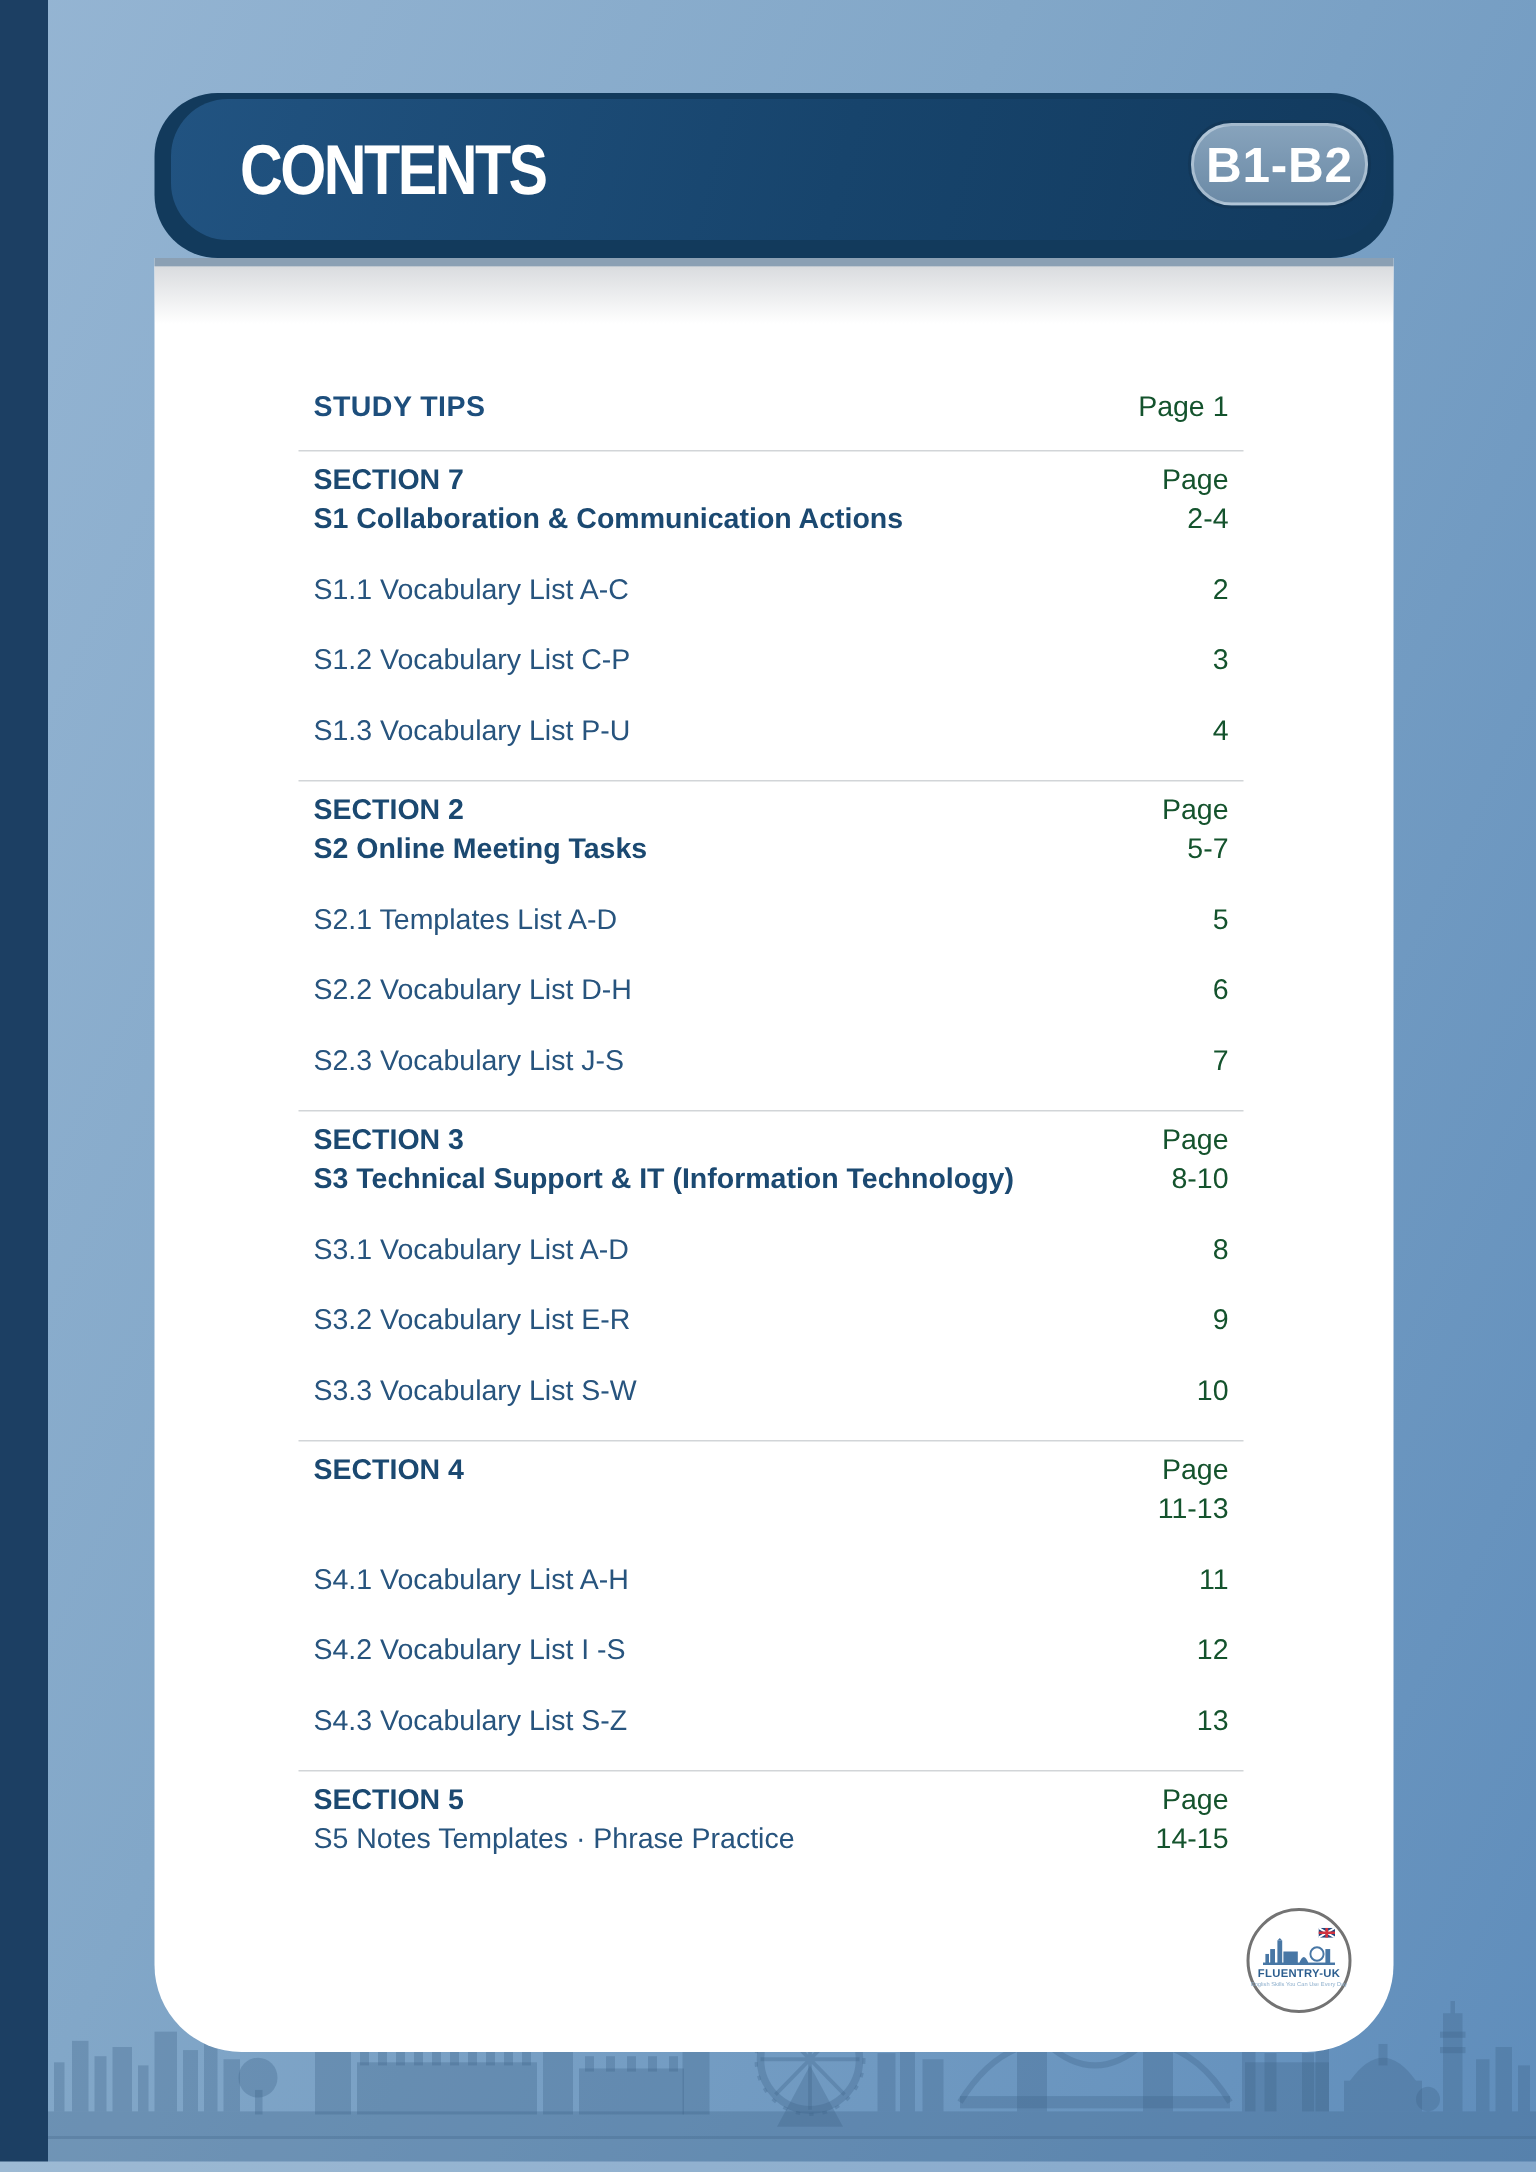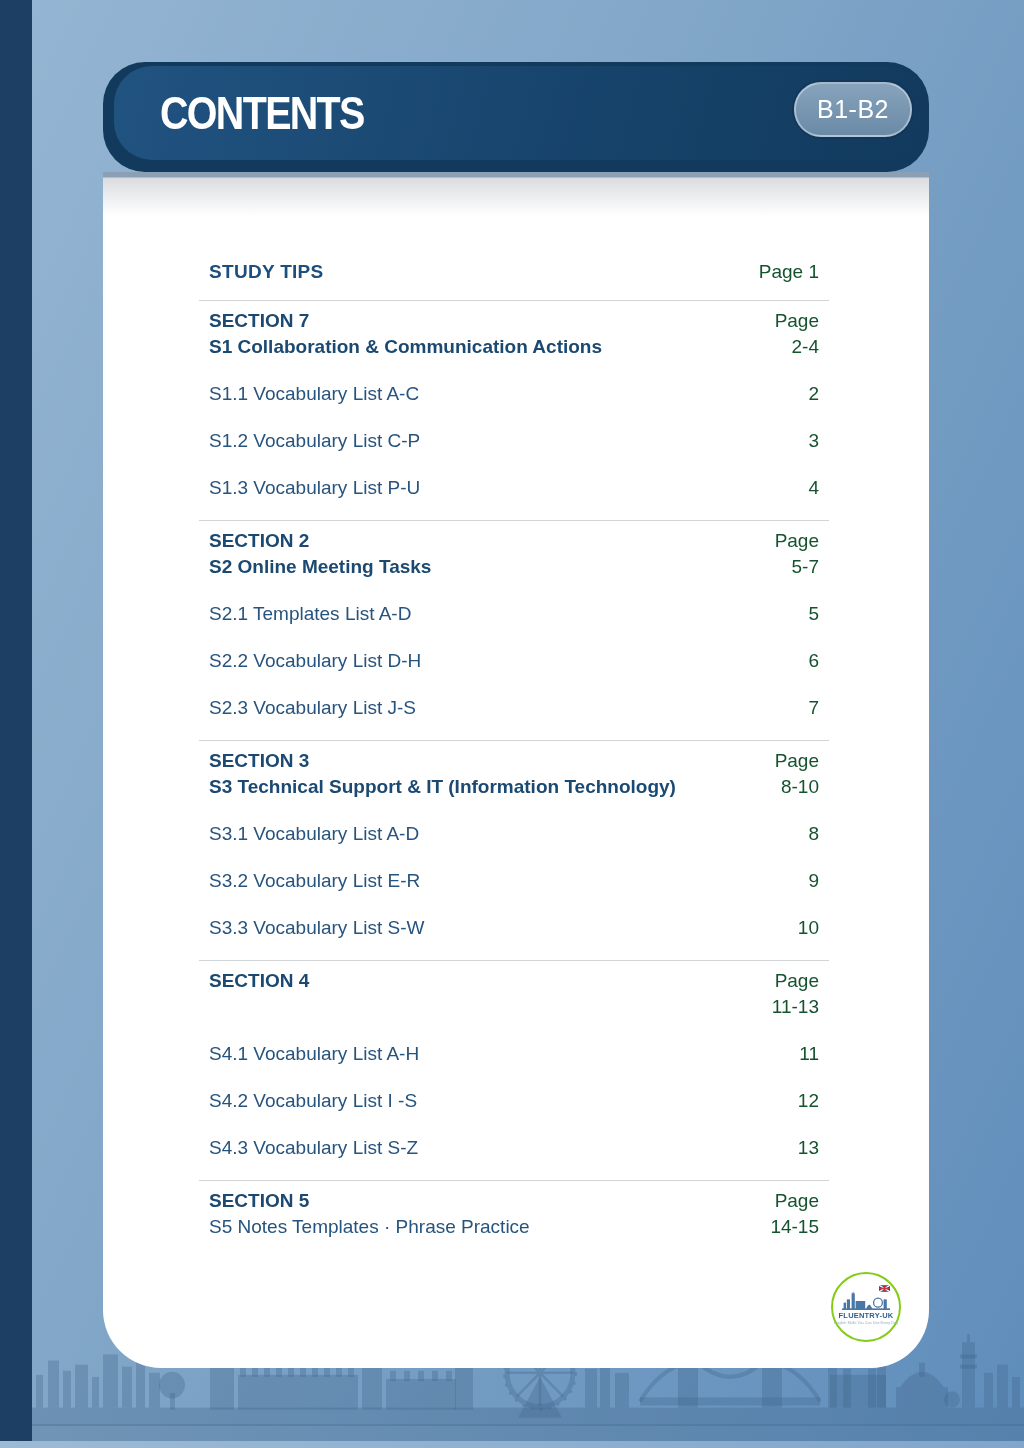--- a/index.html
+++ b/index.html
@@ -26,21 +26,21 @@
     position:absolute;left:46px;top:19px;margin:0;
     color:#ffffff;font-size:47px;font-weight:700;letter-spacing:-2px;
     transform:scaleX(0.84);transform-origin:left center;white-space:nowrap;
   }
   .level-badge{
     position:absolute;right:12px;top:16px;width:114px;height:51px;border-radius:27px;
     background:linear-gradient(180deg,#87a3bc 0%,#6b8aa6 100%);
     border:2px solid rgba(219,232,242,0.5);
     box-shadow:0 0 0 2px rgba(16,45,72,0.35);
     display:flex;align-items:center;justify-content:center;
-    color:#ffffff;font-size:25px;font-weight:400;letter-spacing:0.5px;
+    color:#ffffff;font-size:33px;font-weight:700;letter-spacing:0.5px;
   }
   
   .white-card{
     position:absolute;left:103px;top:172px;width:826px;height:1196px;
     background:#ffffff;border-radius:0 0 58px 58px;z-index:3;
   }
   .white-card::before{
     content:"";position:absolute;left:0;top:0;right:0;height:44px;
     background:linear-gradient(180deg,#8ba0b4 0,#8ba0b4 5px,#dadcdf 6px,rgba(255,255,255,0) 100%);
     pointer-events:none;
@@ -55,21 +55,21 @@
   .head-left{max-width:520px;}
   .head-right{text-align:right;}
   .sec-id,.sec-title{font-weight:700;color:#1b4971;}
   .sec-title.regular{font-weight:400;color:#27547e;}
   .toc-item{margin-top:21px;line-height:26px;align-items:flex-end;}
   .toc-item:first-of-type{margin-top:22px;}
   .page-num,.page-word,.page-range{color:#14532d;}
   
   .logo{
     position:absolute;left:728px;top:1100px;width:66px;height:66px;border-radius:50%;
-    background:#ffffff;border:2px solid #84cc16;box-shadow:0 0 0 3px rgba(255,255,255,0.55);
+    background:#ffffff;border:2px solid #737373;box-shadow:0 0 0 3px rgba(255,255,255,0.55);
     display:flex;flex-direction:column;align-items:center;justify-content:center;
   }
   .logo-skyline{width:48px;height:18px;margin-top:2px;}
   .logo-flag{position:absolute;right:9px;top:11px;width:11px;height:7px;}
   .logo-name{font-size:7.5px;font-weight:700;color:#2c5e8f;letter-spacing:0.2px;margin-top:1px;}
   .logo-tagline{font-size:3.8px;color:#8fb0cd;margin-top:1px;white-space:nowrap;}
 </style>
 </head>
 <body>
 

